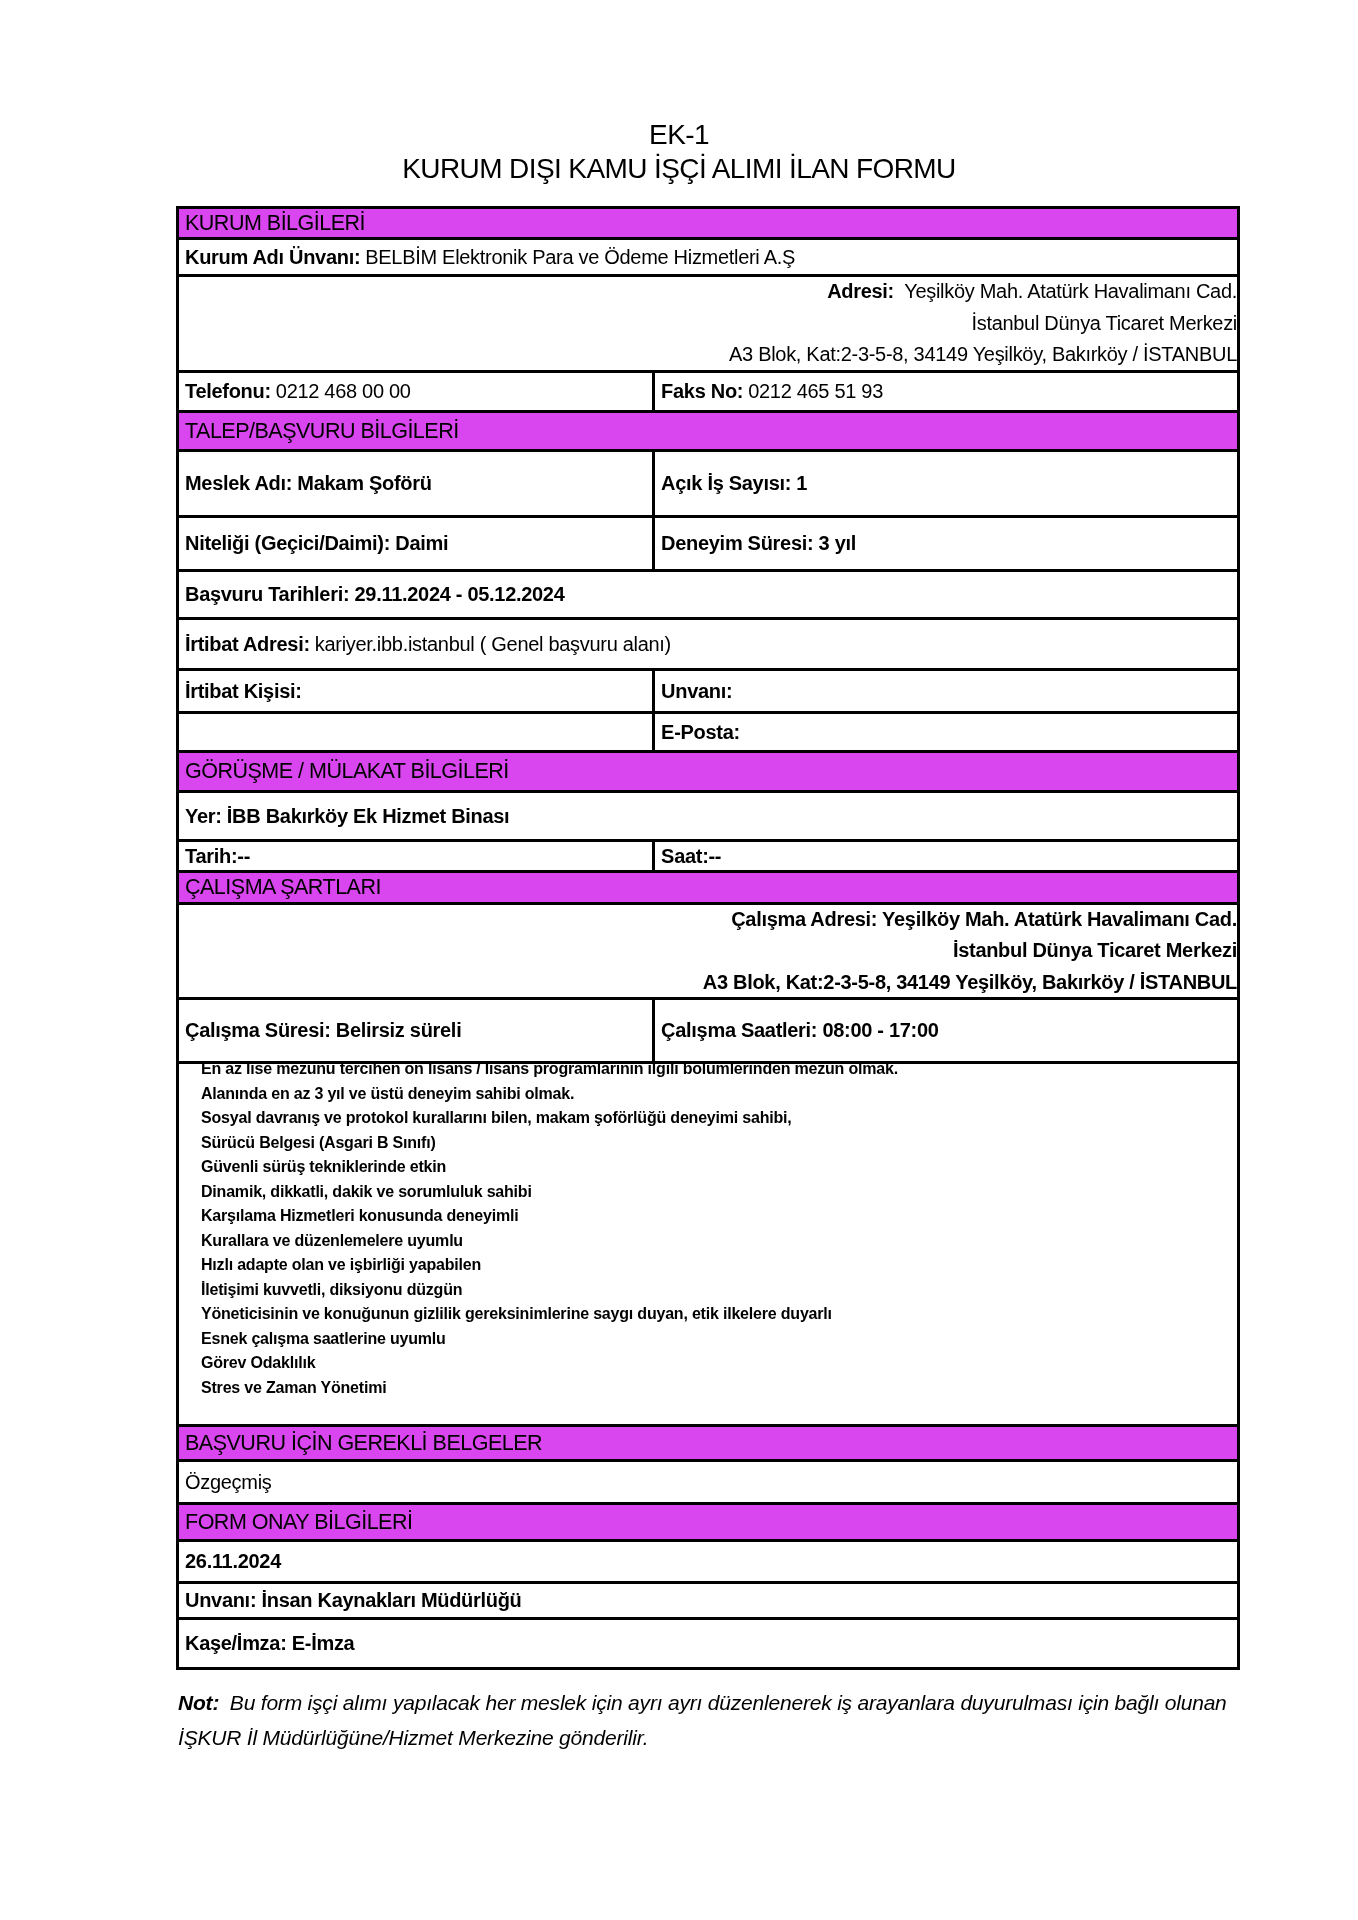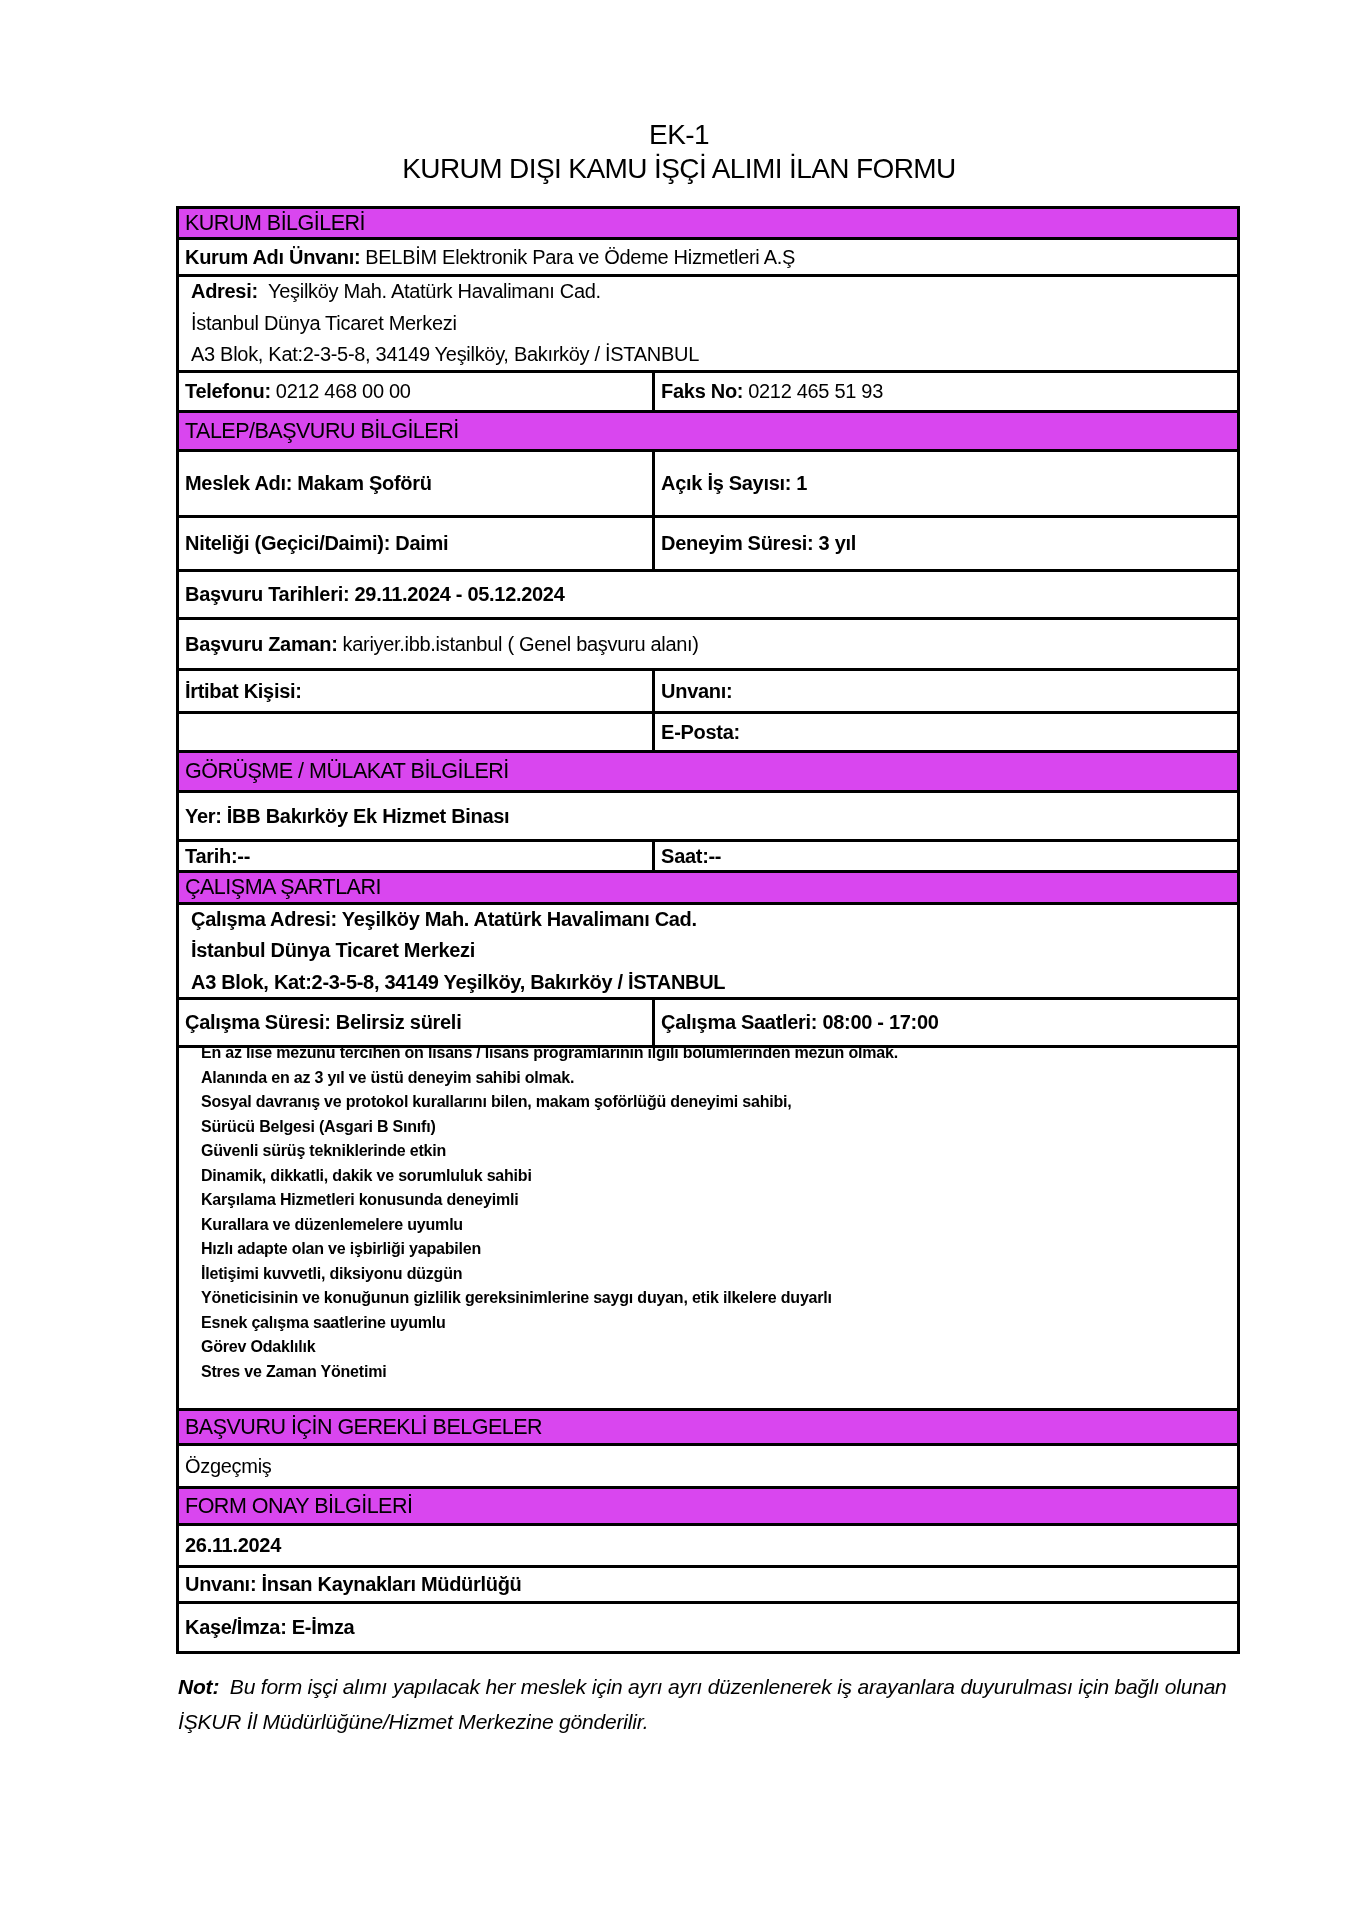--- a/index.html
+++ b/index.html
@@ -42,21 +42,21 @@
   .split { align-items: stretch; }
   .cell {
     display: flex;
     align-items: center;
     padding-left: 6px;
   }
   .cell.left { width: 45%; border-right: 3px solid #000; }
   .cell.right { flex: 1; }
   .multi {
     flex-direction: column;
-    align-items: flex-start;
+    align-items: flex-end;
     justify-content: center;
     padding-left: 12px;
   }
   .multi .line { line-height: 31.5px; }
   .b { font-weight: bold; }
   .val { margin-left: 5px; }
   .reqs {
     display: block;
     overflow: hidden;
     padding: 0 22px;
@@ -123,21 +123,21 @@
   </div>
 
   <div class="row split" style="height:54px">
     <div class="cell left b">Niteliği (Geçici/Daimi): Daimi</div>
     <div class="cell right b">Deneyim Süresi: 3 yıl</div>
   </div>
 
   <div class="row single b" style="height:48px">Başvuru Tarihleri: 29.11.2024 - 05.12.2024</div>
 
   <div class="row single" style="height:51px">
-    <span class="b">Başvuru Zaman:</span>
+    <span class="b">İrtibat Adresi:</span>
     <span class="val">kariyer.ibb.istanbul ( Genel başvuru alanı)</span>
   </div>
 
   <div class="row split" style="height:43px">
     <div class="cell left b">İrtibat Kişisi:</div>
     <div class="cell right b">Unvanı:</div>
   </div>
 
   <div class="row split" style="height:39px">
     <div class="cell left"></div>
@@ -154,21 +154,21 @@
   </div>
 
   <div class="row sec" style="height:32px">ÇALIŞMA ŞARTLARI</div>
 
   <div class="row multi b" style="height:95px">
     <div class="line">Çalışma Adresi: Yeşilköy Mah. Atatürk Havalimanı Cad.</div>
     <div class="line">İstanbul Dünya Ticaret Merkezi</div>
     <div class="line">A3 Blok, Kat:2-3-5-8, 34149 Yeşilköy, Bakırköy / İSTANBUL</div>
   </div>
 
-  <div class="row split" style="height:48px">
+  <div class="row split" style="height:64px">
     <div class="cell left b">Çalışma Süresi: Belirsiz süreli</div>
     <div class="cell right b">Çalışma Saatleri: 08:00 - 17:00</div>
   </div>
 
 
   <div class="row reqs" style="height:363px">
     <div class="req-line req-first">En az lise mezunu tercihen ön lisans / lisans programlarının ilgili bölümlerinden mezun olmak.</div>
     <div class="req-line">Alanında en az 3 yıl ve üstü deneyim sahibi olmak.</div>
     <div class="req-line">Sosyal davranış ve protokol kurallarını bilen, makam şoförlüğü deneyimi sahibi,</div>
     <div class="req-line">Sürücü Belgesi (Asgari B Sınıfı)</div>

